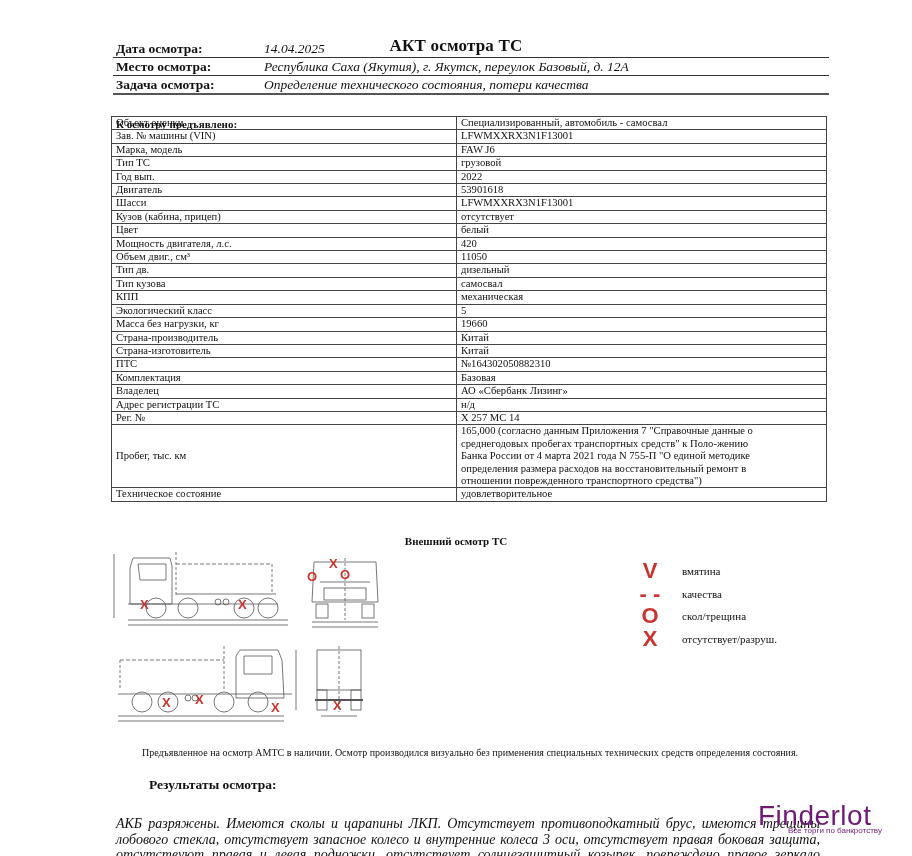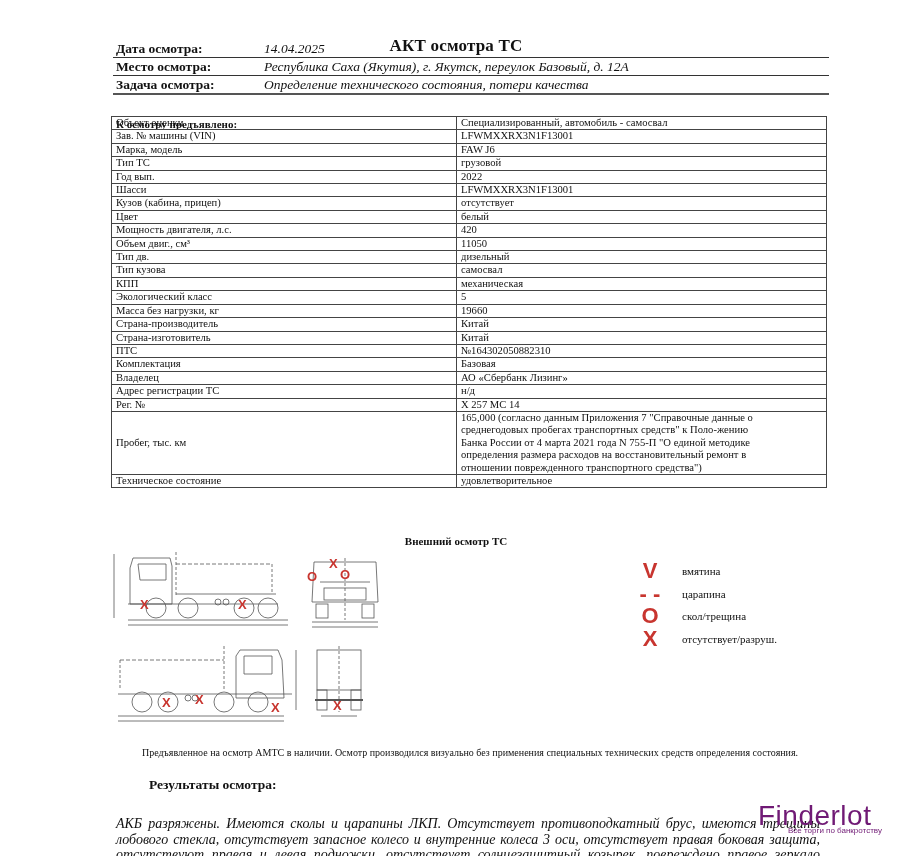--- a/index.html
+++ b/index.html
@@ -66,20 +66,24 @@
       </tr>
       <tr>
         <td class="k">Тип ТС</td>
         <td>грузовой</td>
       </tr>
       <tr>
         <td class="k">Год вып.</td>
         <td>2022</td>
       </tr>
       <tr>
+        <td class="k">Двигатель</td>
+        <td>53901618</td>
+      </tr>
+      <tr>
         <td class="k">Шасси</td>
         <td>LFWMXXRX3N1F13001</td>
       </tr>
       <tr>
         <td class="k">Кузов (кабина, прицеп)</td>
         <td>отсутствует</td>
       </tr>
       <tr>
         <td class="k">Цвет</td>
         <td>белый</td>
@@ -233,21 +237,21 @@
   <text x="20" y="64" fill="#c8352f" font-family="Liberation Sans, sans-serif" font-weight="bold" font-size="13">X</text>
 </svg>
 
 <div class="legend">
   <div class="legend-row">
     <span class="legend-sym">V</span>
     <span class="legend-text">вмятина</span>
   </div>
   <div class="legend-row">
     <span class="legend-sym">- -</span>
-    <span class="legend-text">царапина</span>
+    <span class="legend-text">качества</span>
   </div>
   <div class="legend-row">
     <span class="legend-sym">O</span>
     <span class="legend-text">скол/трещина</span>
   </div>
   <div class="legend-row">
     <span class="legend-sym">X</span>
     <span class="legend-text">отсутствует/разруш.</span>
   </div>
 </div>

